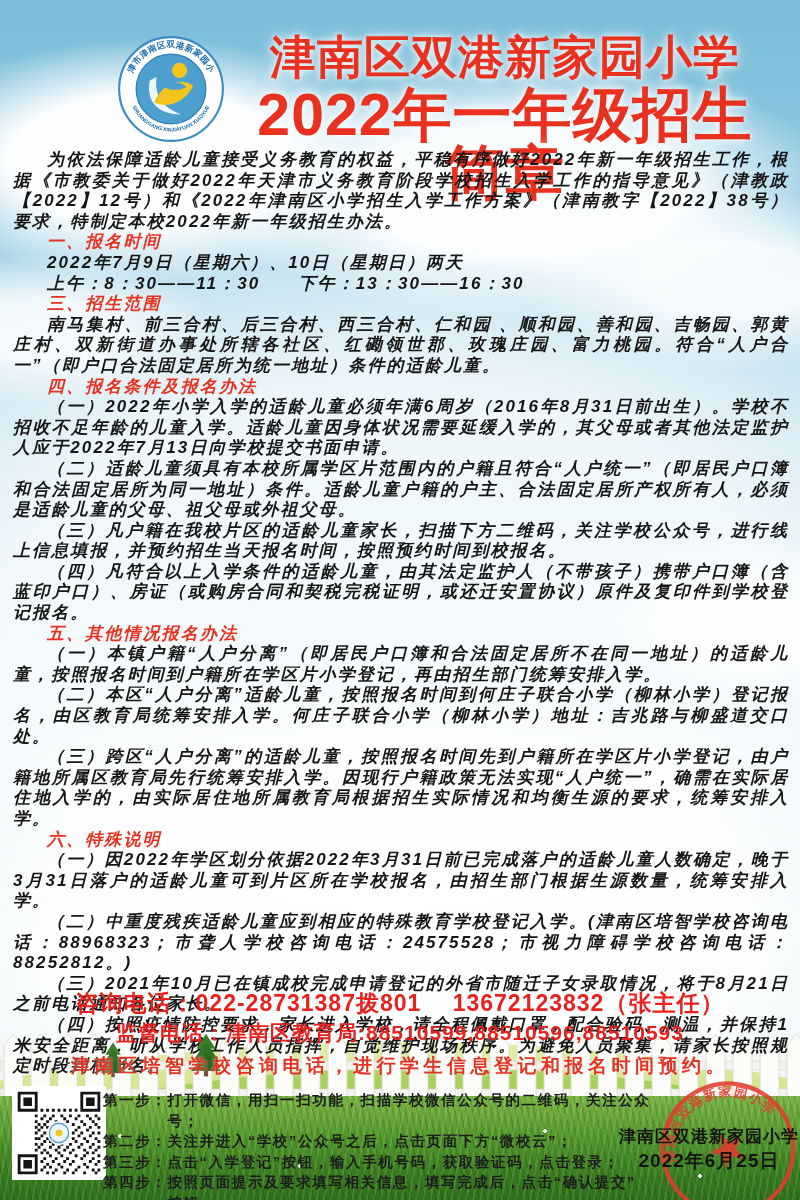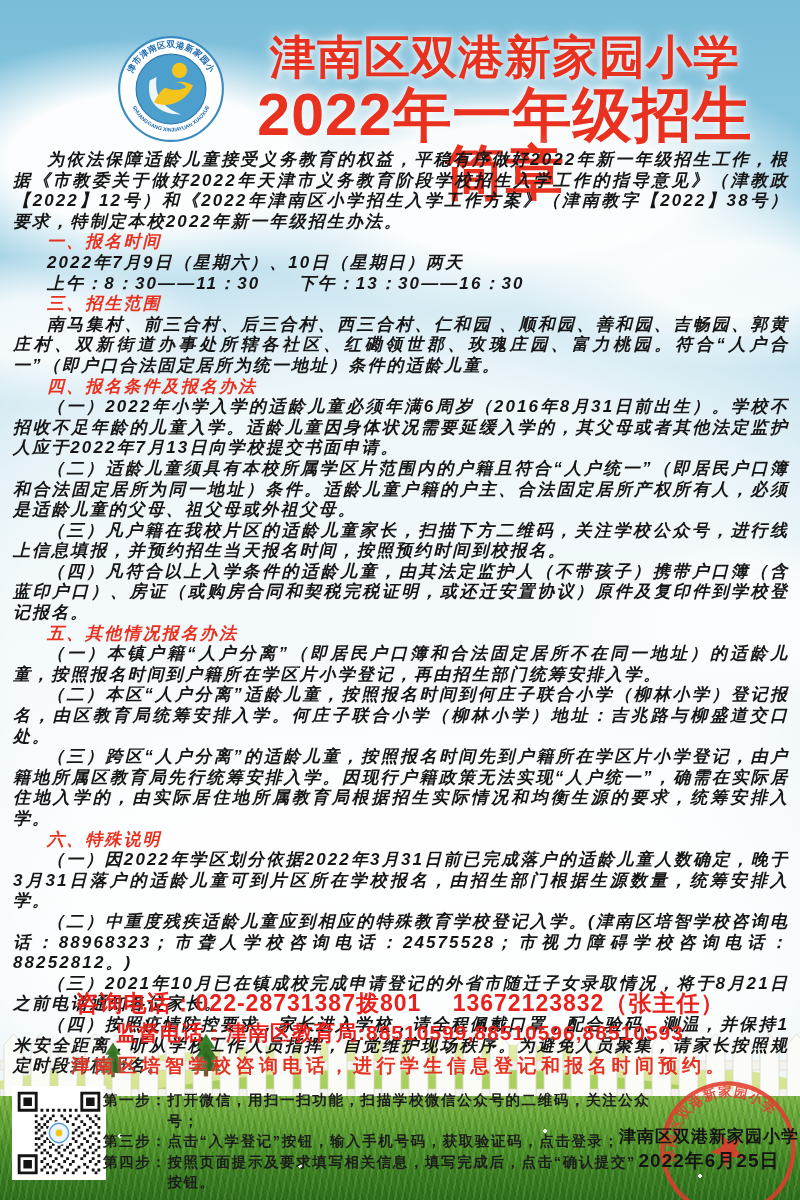--- a/index.html
+++ b/index.html
@@ -187,20 +187,24 @@
     <circle cx="16.5" cy="16.5" r="3.4" fill="#eaf4fb" stroke="#5a9fd0" stroke-width="0.5"></circle>
     <circle cx="16.5" cy="16.5" r="1.2" fill="#f3c41d"></circle>
   </svg>
 
   <div class="steps">
     <div class="step">
       <span class="step-label">第一步：</span>
       <span class="step-text">打开微信，用扫一扫功能，扫描学校微信公众号的二维码，关注公众号；</span>
     </div>
     <div class="step">
+      <span class="step-label">第二步：</span>
+      <span class="step-text">关注并进入“学校”公众号之后，点击页面下方“微校云”；</span>
+    </div>
+    <div class="step">
       <span class="step-label">第三步：</span>
       <span class="step-text">点击“入学登记”按钮，输入手机号码，获取验证码，点击登录；</span>
     </div>
     <div class="step">
       <span class="step-label">第四步：</span>
       <span class="step-text">按照页面提示及要求填写相关信息，填写完成后，点击“确认提交”
 按钮。</span>
     </div>
 
   </div>

